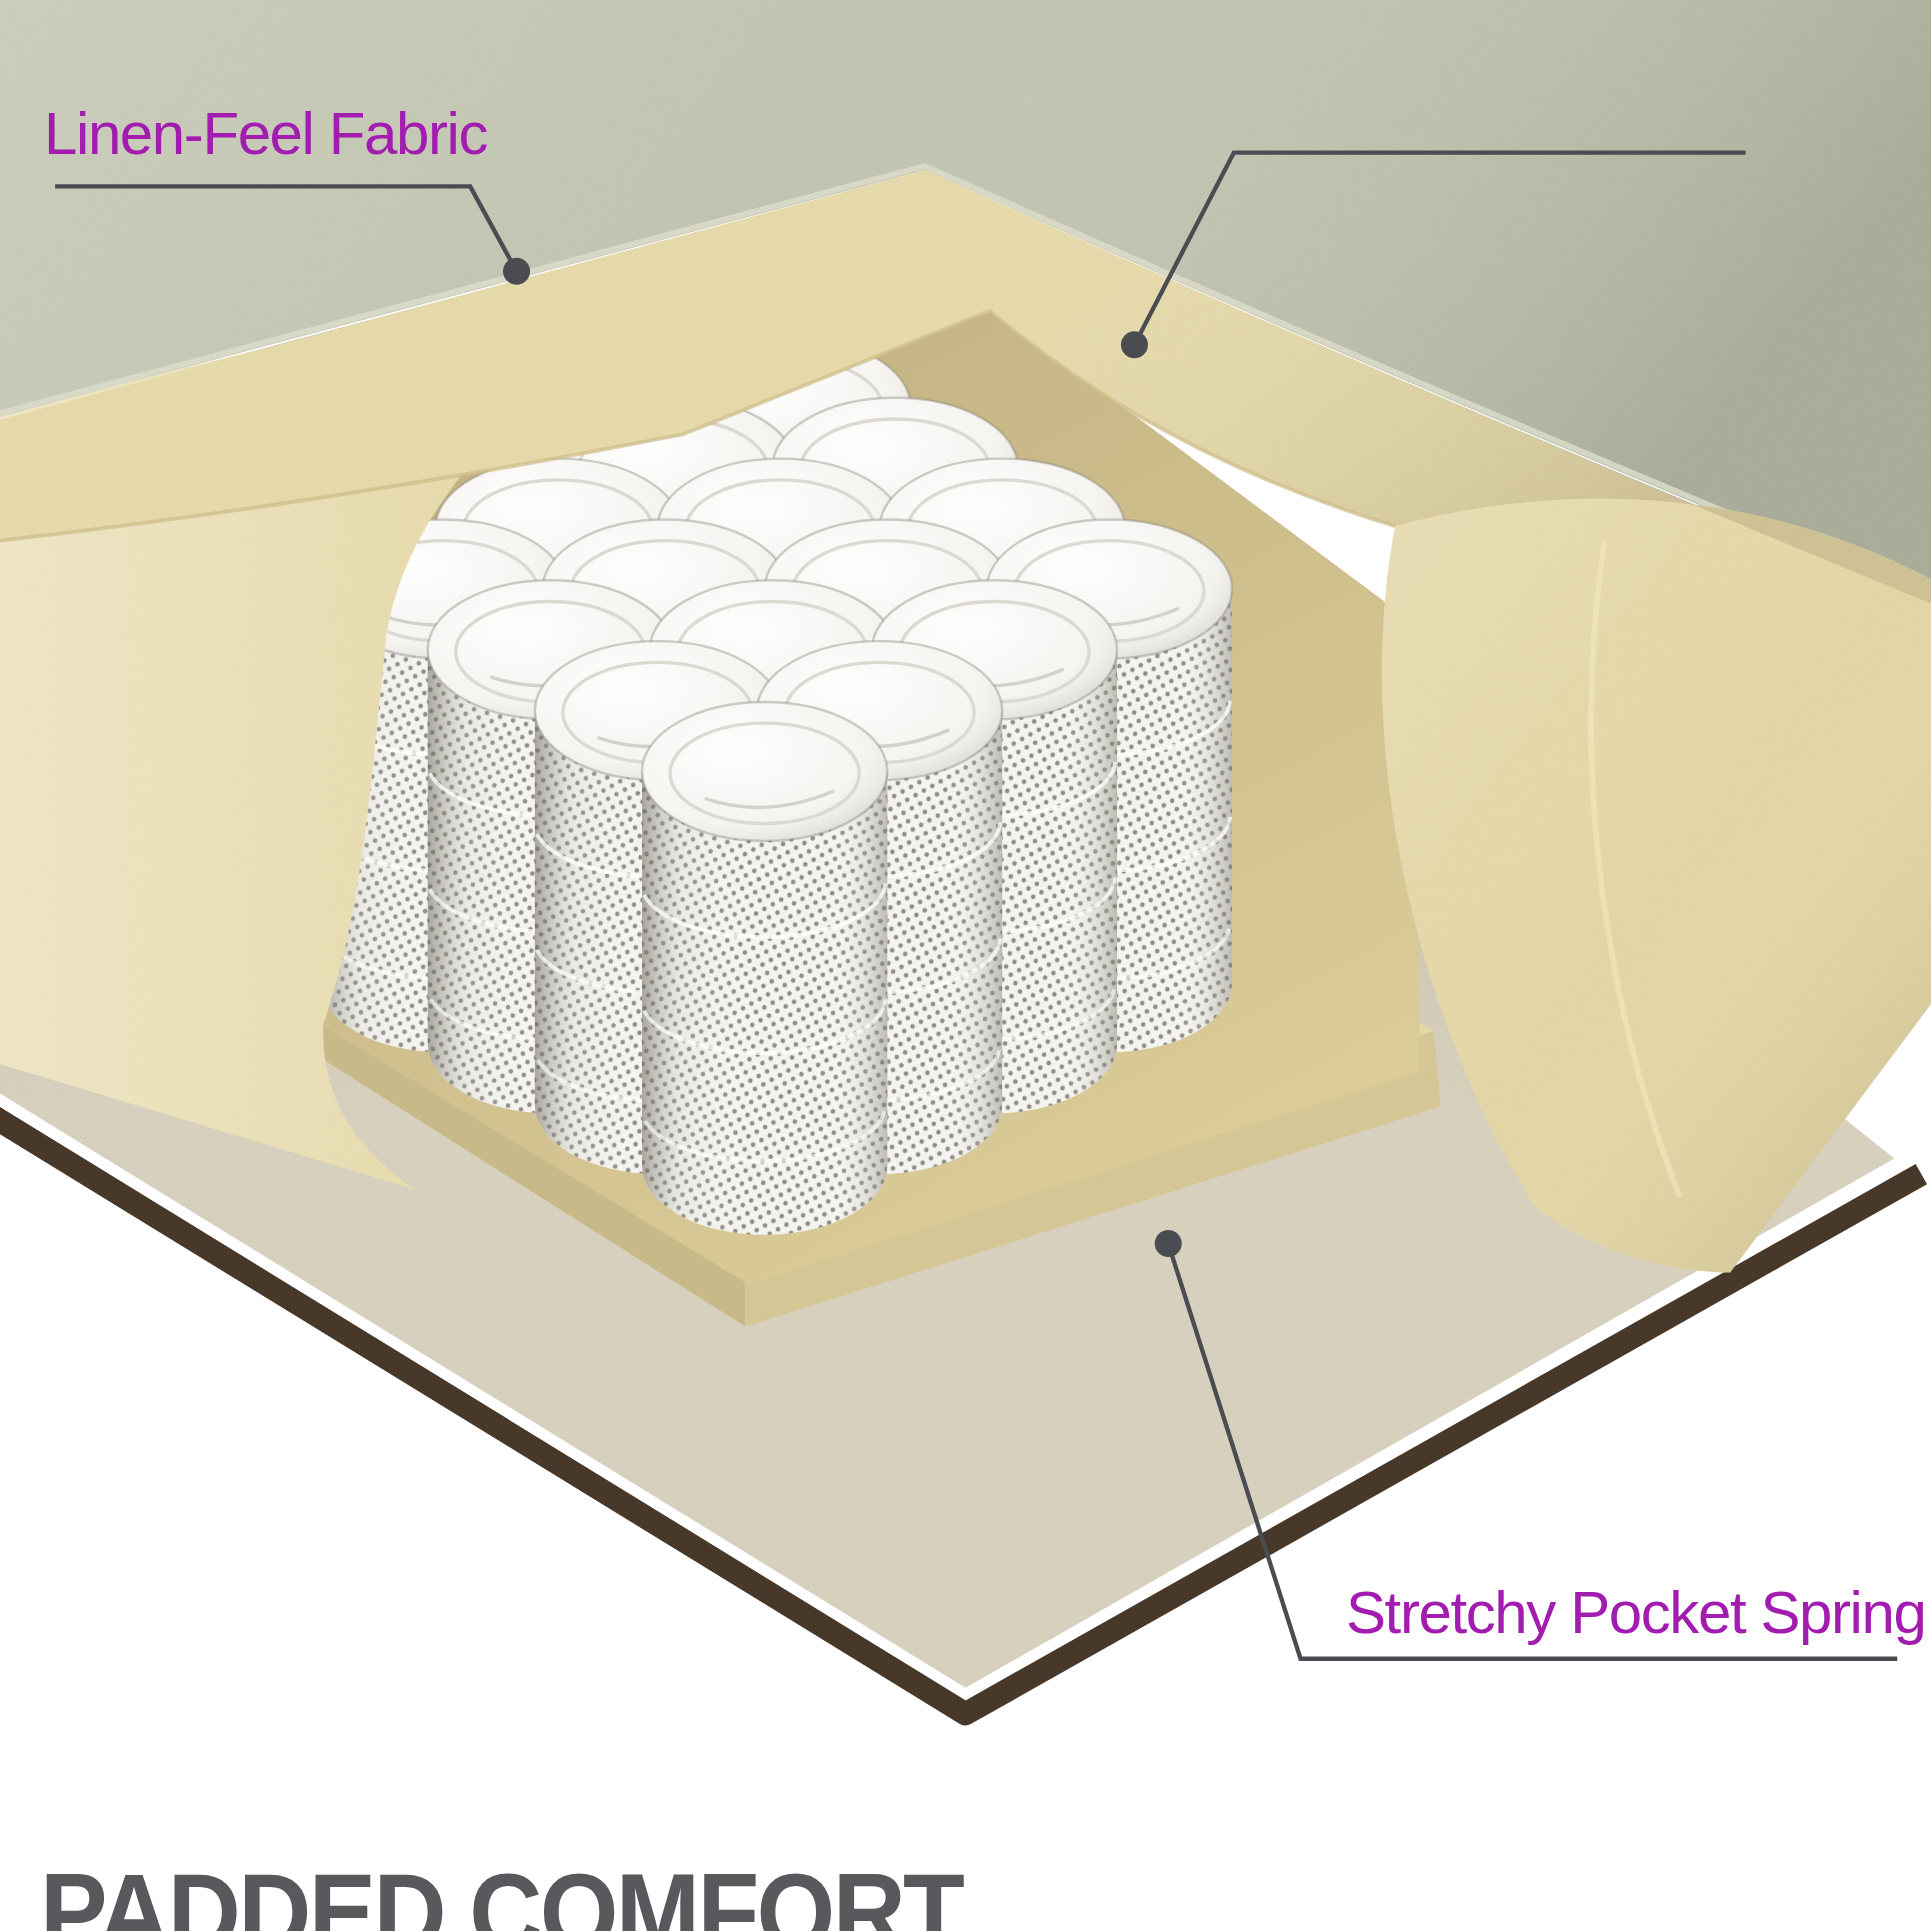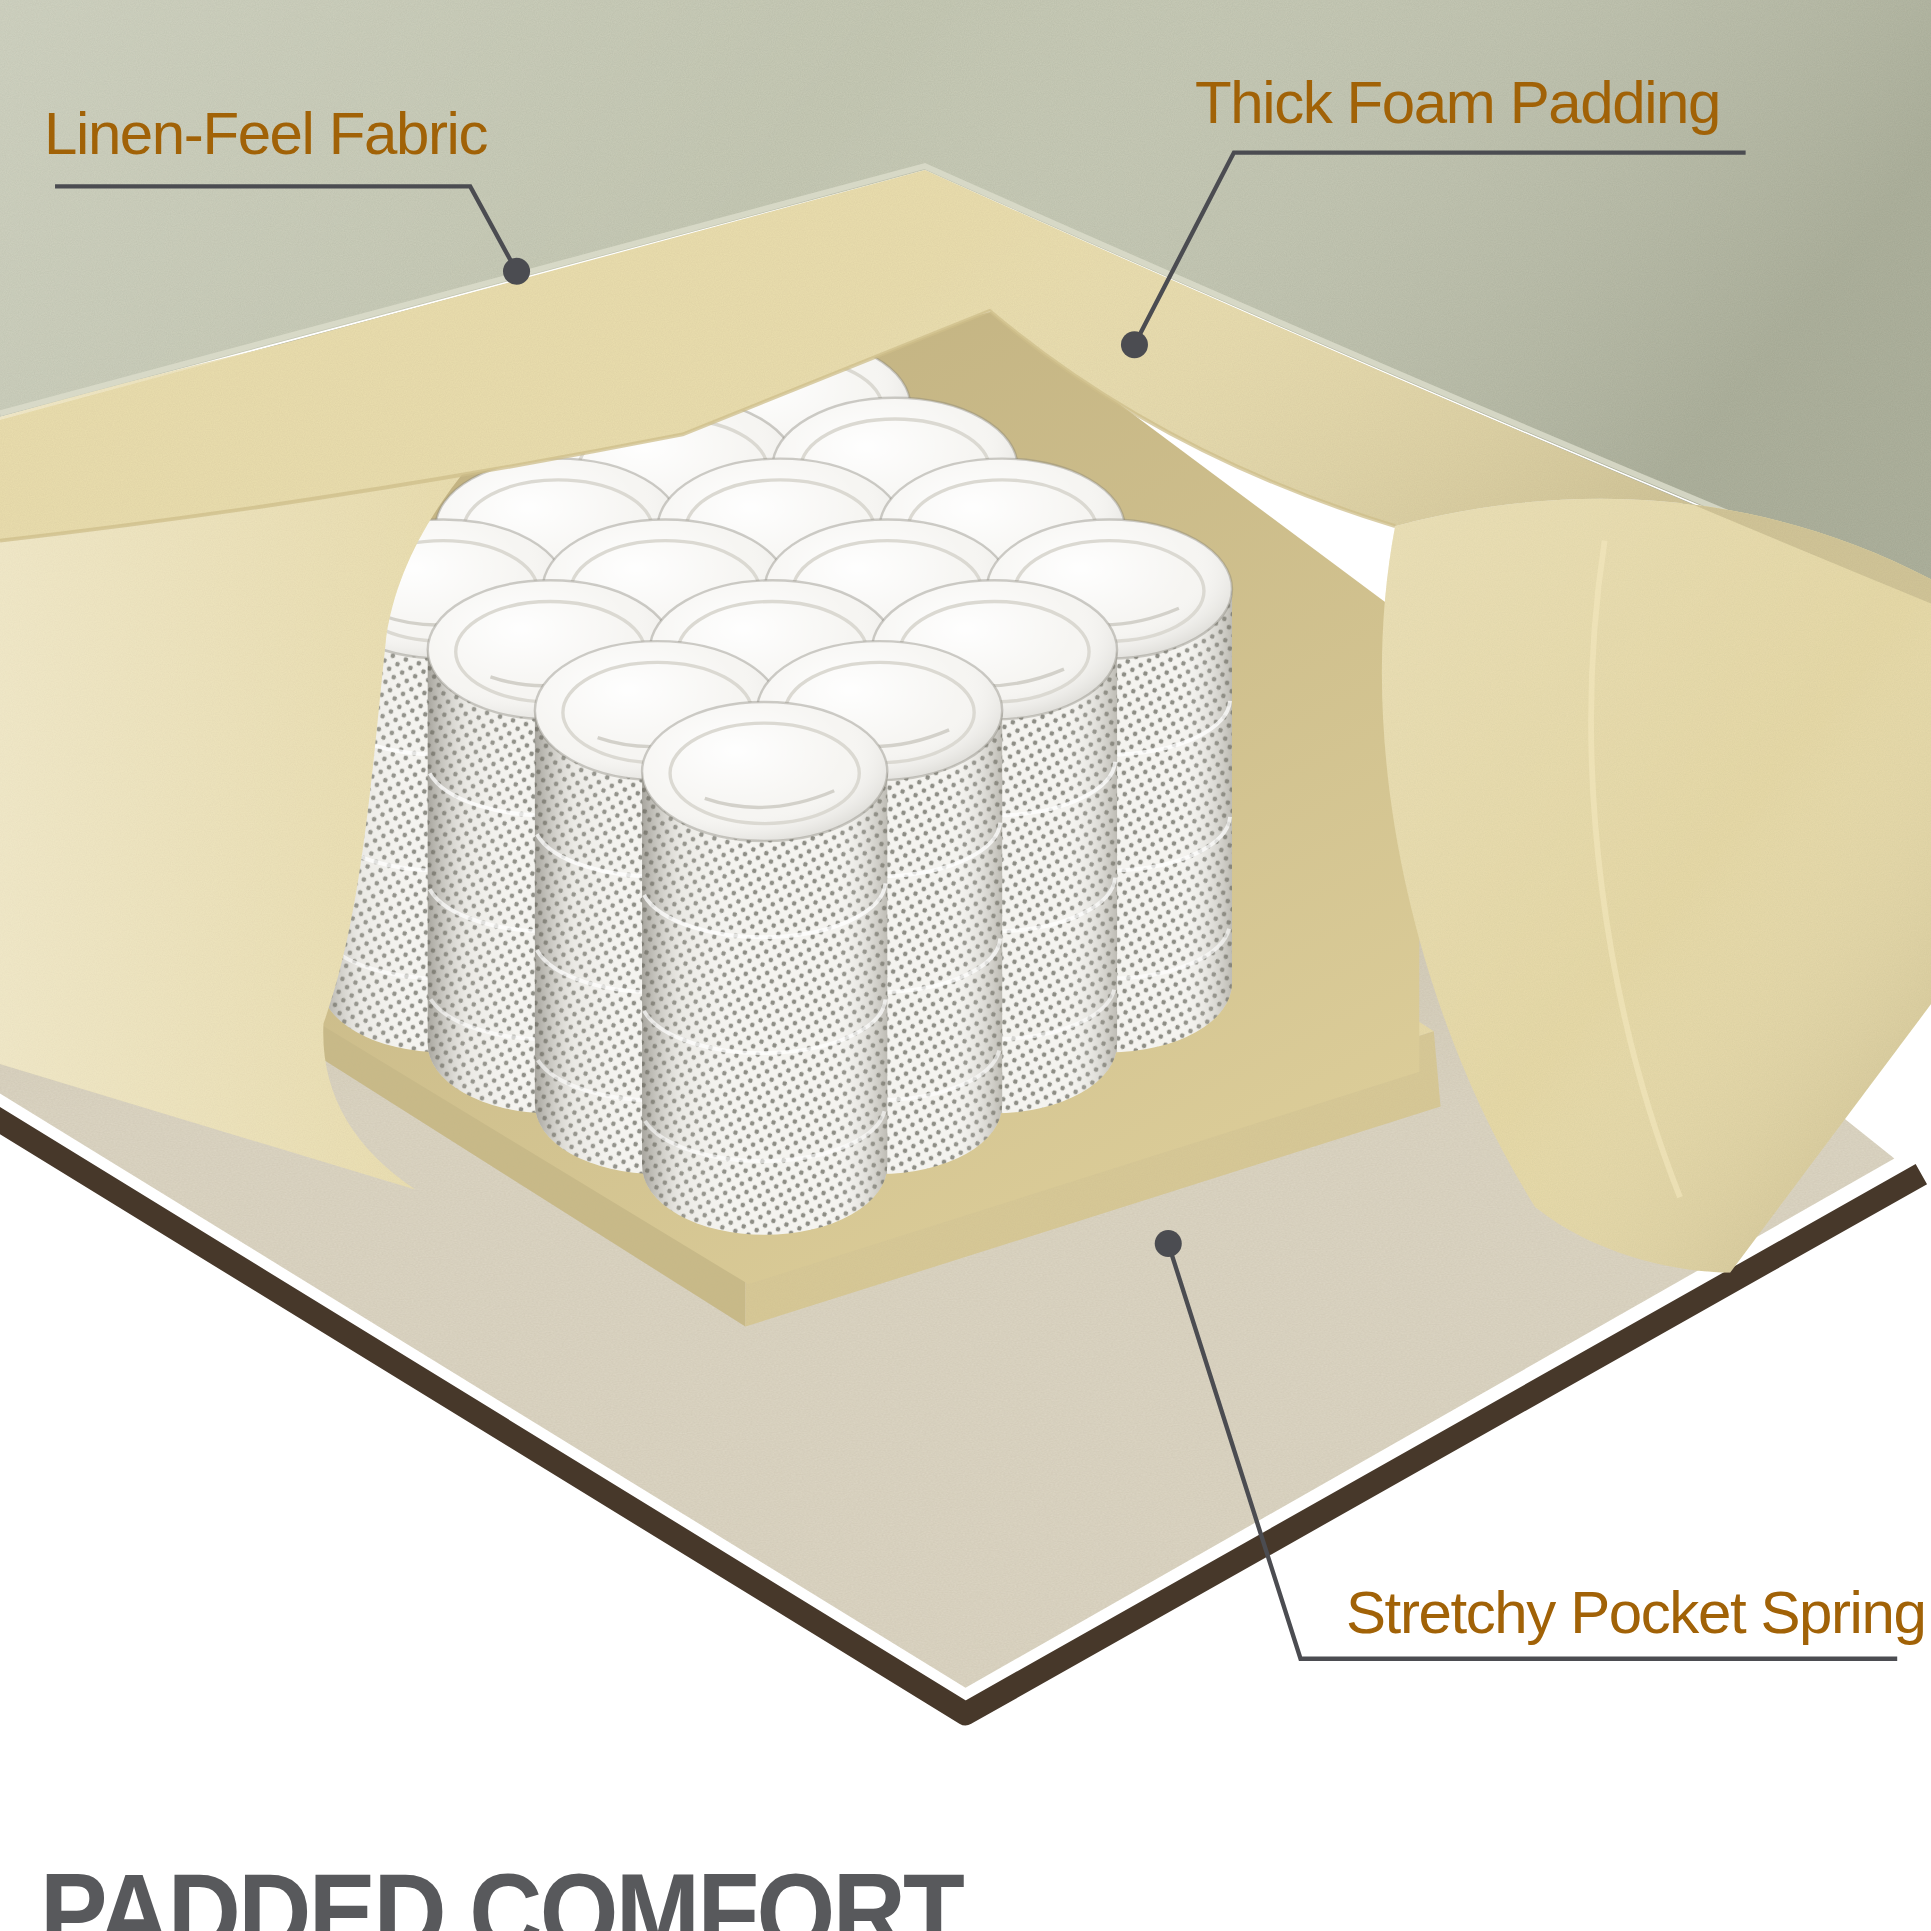--- a/index.html
+++ b/index.html
@@ -1,19 +1,19 @@
 <!DOCTYPE html>
 <html><head>
 <meta charset="utf-8">
 <style>
   html,body{margin:0;padding:0;background:#ffffff;}
   #stage{position:relative;width:1931px;height:1931px;overflow:hidden;background:#ffffff;
          font-family:"Liberation Sans",sans-serif;}
   #scene{position:absolute;left:0;top:0;width:1931px;height:1931px;display:block;}
-  .label{position:absolute;font-size:60px;line-height:1.05;color:#a16207;
+  .label{position:absolute;font-size:60px;line-height:1.05;color:#a21caf;
          letter-spacing:-1.4px;white-space:nowrap;font-family:"Liberation Sans",sans-serif;}
   #label-fabric{left:44px;top:102px;}
   #label-foam{left:1195px;top:71px;}
   #label-spring{left:1310px;top:1581px;margin-left:36px;}
   #title{position:absolute;left:0;right:0;top:1848px;text-align:left;}
   #title .t{display:inline-block;font-weight:bold;font-size:110px;color:#58595c;
             letter-spacing:-2.9px;transform:scaleX(.92);transform-origin:center;
             font-family:"Liberation Sans",sans-serif;}
 </style>
 </head>
@@ -175,21 +175,20 @@
     <path d="M1965,1718 L1347,1718 L1210,1288"></path>
   </g>
   <g fill="#4b4c51">
     <circle cx="535" cy="281" r="14"></circle>
     <circle cx="1175" cy="357" r="14"></circle>
     <circle cx="1210" cy="1288" r="14"></circle>
   </g>
 </svg>
 
 <div class="label" id="label-fabric">Linen-Feel Fabric</div>
-<div class="label" id="label-foam">Thick Foam Padding</div>
 <div class="label" id="label-spring">Stretchy Pocket Spring</div>
 
 <div id="title">
   <span class="t">PADDED COMFORT</span>
 </div>
 
 </div>
 
 
 </body></html>

